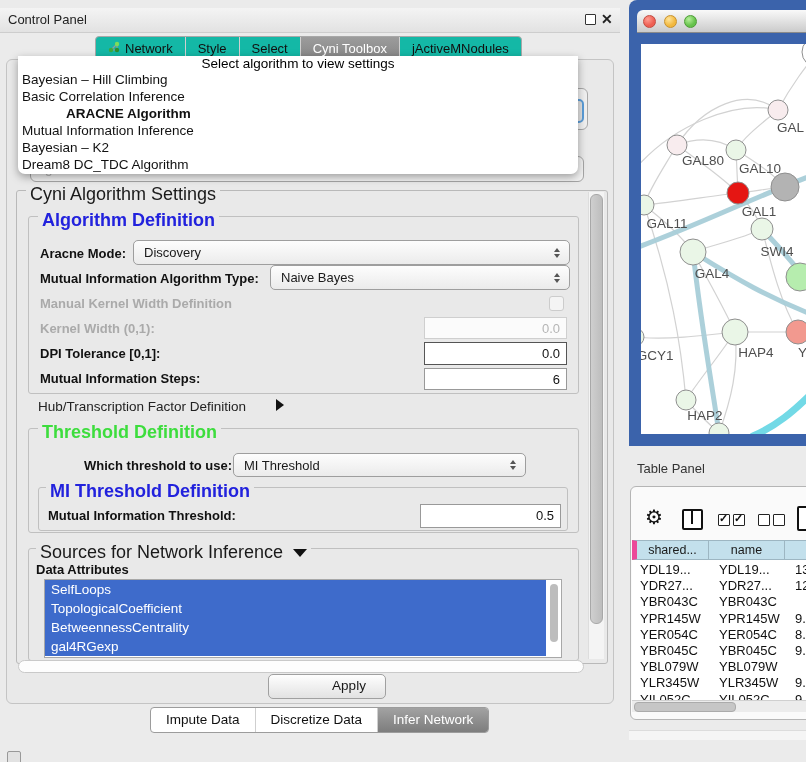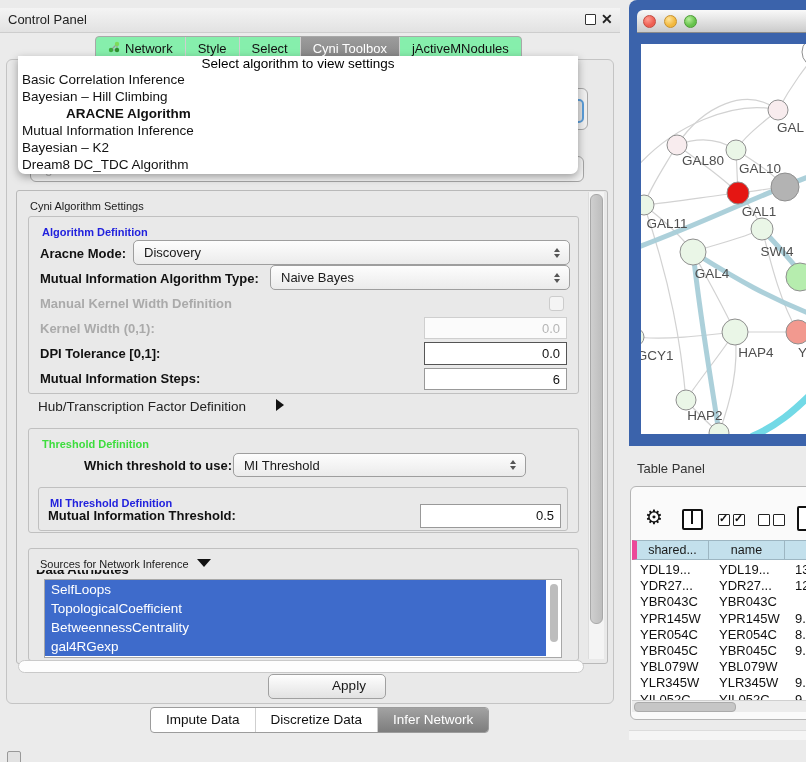--- a/index.html
+++ b/index.html
@@ -10,41 +10,41 @@
   
   .cp-titlebar{left:0;top:8px;width:620px;height:24px;background:linear-gradient(#f4f4f4,#e2e2e2);
                border-bottom:1px solid #cdcdcd;}
   .cp-title{left:8px;top:12px;font-size:13px;color:#222;}
   .float-ic{left:585px;top:14px;width:9px;height:9px;border:1.5px solid #333;border-radius:1px;background:#fff;}
   .close-ic{left:601px;top:11px;font-size:14px;font-weight:bold;color:#222;}
 
   .cp-body{left:6px;top:59px;width:606px;height:643px;background:#e9e9e9;border:1px solid #c4c4c4;border-radius:6px;}
 
   
-  #tab-strip{left:95px;top:36px;height:23px;display:flex;background:#86efac;border:1px solid #a8a8a8;border-radius:4px;overflow:hidden;z-index:6;}
+  #tab-strip{left:95px;top:36px;height:23px;display:flex;background:#14b8a6;border:1px solid #a8a8a8;border-radius:4px;overflow:hidden;z-index:6;}
   .tab{padding:0 12px;line-height:22px;font-size:13px;color:#111;border-left:1px solid #cfcfcf;display:flex;align-items:center;gap:5px;white-space:nowrap;}
   .tab:first-child{border-left:none;}
   .tab.sel{background:linear-gradient(#9c9c9c,#858585);color:#fff;}
 
   
   #dropdown{left:18px;top:56px;width:560px;height:118px;background:#fff;z-index:10;
             border-radius:0 0 7px 7px;box-shadow:0 3px 9px rgba(0,0,0,.35);}
   .dd-header{height:15px;line-height:15px;text-align:center;color:#000000;font-size:13.5px;}
   .dd-item{height:17px;line-height:17px;padding-left:4px;font-size:13.5px;color:#111;white-space:nowrap;}
   .dd-item.bold{font-weight:bold;padding-left:48px;}
 
   
   .frag-combo{left:548px;top:88px;width:38px;height:40px;border:1px solid #a9a9a9;border-radius:6px;background:#f0f0f0;z-index:5;}
   .frag-blue{left:552px;top:99px;width:28px;height:20px;border:2px solid #5b9dd9;border-radius:5px;background:#e2e2e2;z-index:5;}
   .ghost-combo{left:30px;top:156px;width:554px;height:26px;border:1px solid #a5a5a5;border-radius:6px;background:#f1f1f1;
                z-index:4;color:#b3b3b3;font-size:13.5px;line-height:24px;padding-left:14px;box-sizing:border-box;}
 
   
   .settings{left:16px;top:190px;width:590px;height:472px;border:1px solid #b9b9b9;border-radius:3px;background:#e9e9e9;}
-  .grp-label{background:#e9e9e9;padding:0 4px;font-size:11px;z-index:3;white-space:nowrap;margin-top:16px;}
+  .grp-label{background:#e9e9e9;padding:0 4px;font-size:18px;z-index:3;white-space:nowrap;}
   .blue{color:#2222dd;font-weight:bold;}
   .green{color:#3ddd3d;font-weight:bold;}
   .group{border:1px solid #c0c0c0;border-radius:3px;}
   .lbl{font-size:13px;font-weight:bold;color:#111;white-space:nowrap;}
   .lbl.dis{color:#aaaaaa;}
   .plain{font-size:13.5px;color:#222;white-space:nowrap;}
 
   .combo{border:1px solid #9e9e9e;border-radius:5px;background:linear-gradient(#fdfdfd,#ebebeb);
          line-height:23px;font-size:13px;padding-left:10px;box-sizing:border-box;}
   .cmb-arrows{position:absolute;right:9px;top:50%;transform:translateY(-50%);display:flex;flex-direction:column;gap:2px;}
@@ -147,22 +147,22 @@
         <span>jActiveMNodules</span>
       </div>
     </div>
 
   <div class="abs frag-combo"></div>
   <div class="abs frag-blue"></div>
   <div class="abs ghost-combo">galFiltered.sif default node</div>
 
   <div class="abs" id="dropdown">
     <div class="dd-header">Select algorithm to view settings</div>
-  <div class="dd-item">Basic Correlation Inference</div>
-      <div class="dd-item">Bayesian – Hill Climbing</div>
+  <div class="dd-item">Bayesian – Hill Climbing</div>
+      <div class="dd-item">Basic Correlation Inference</div>
       <div class="dd-item bold">ARACNE Algorithm</div>
       <div class="dd-item">Mutual Information Inference</div>
       <div class="dd-item">Bayesian – K2</div>
       <div class="dd-item">Dream8 DC_TDC Algorithm</div>
     </div>
 
   <div class="abs settings"></div>
   <div class="abs grp-label" style="left:26px;top:184px;">Cyni Algorithm Settings</div>
 
   <div class="abs group" style="left:28px;top:216px;width:549px;height:176px;"></div>

